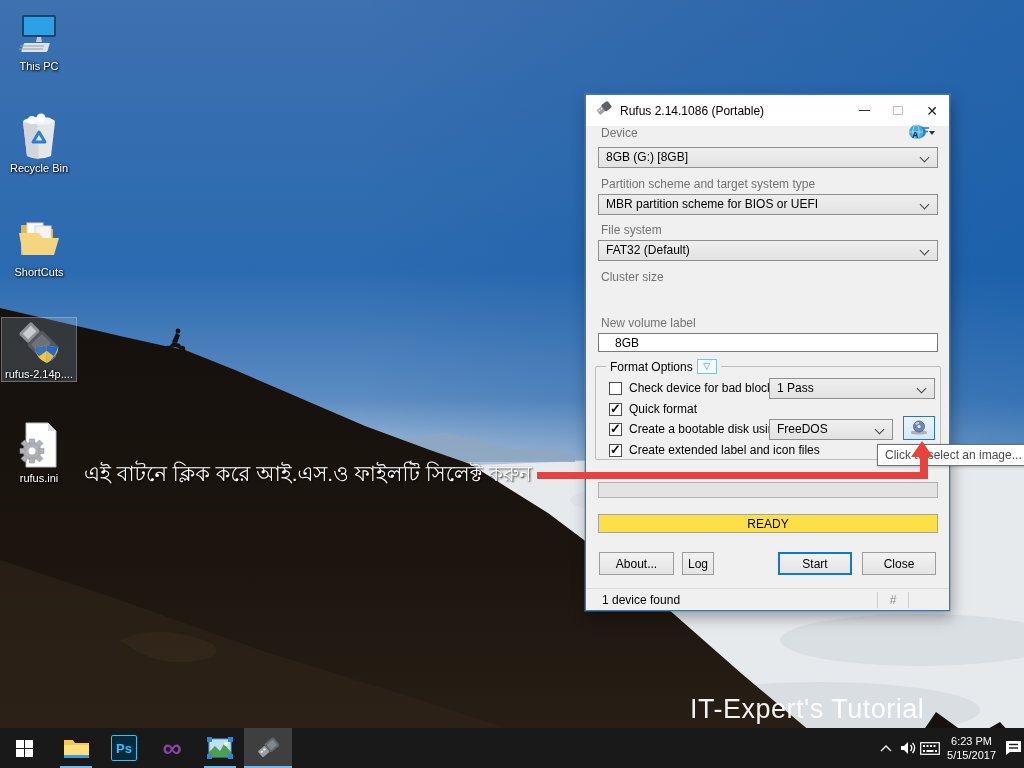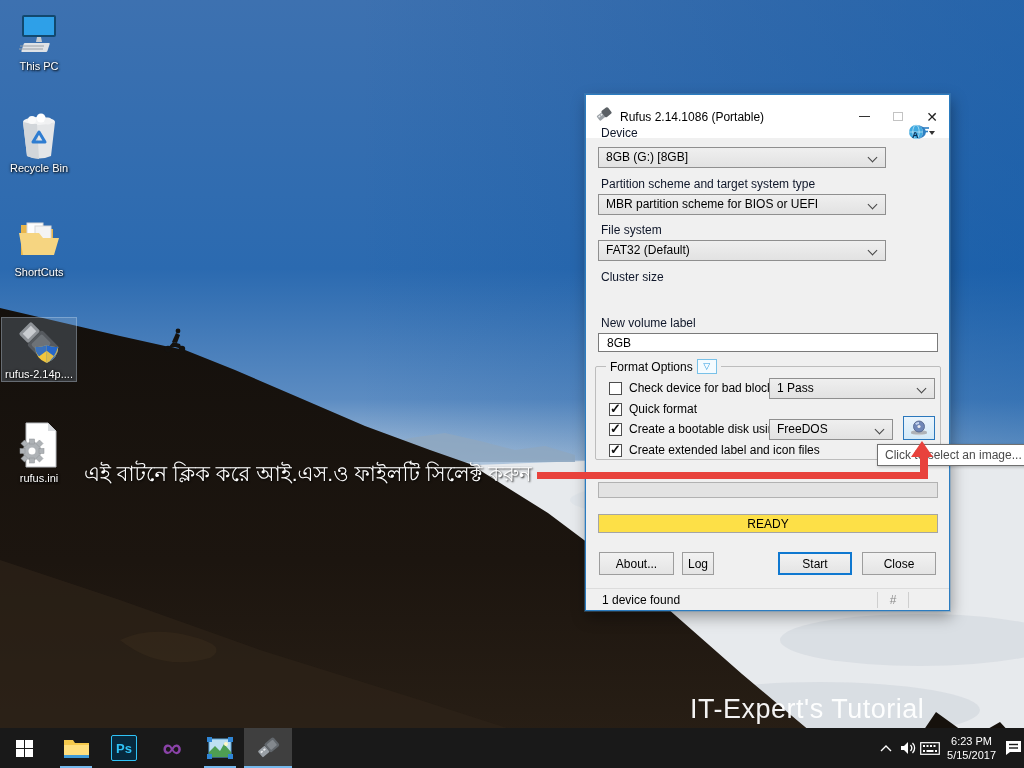--- a/index.html
+++ b/index.html
@@ -28,38 +28,38 @@
     border-bottom:16px solid #e8423c;}
 
   
   .tooltip{position:absolute;left:877px;top:444px;height:22px;z-index:35;background:#ffffff;
     border:1px solid #707070;color:#4b4b4b;font-size:12px;line-height:20px;padding:0 7px;
     white-space:nowrap;box-shadow:1px 1px 3px rgba(0,0,0,.25);}
 
   
   .win{position:absolute;left:585px;top:94px;width:365px;height:517px;z-index:10;
     background:#f0f0f0;border:1px solid #2b7cc0;box-shadow:0 0 0 1px rgba(80,140,190,.35),2px 6px 14px rgba(0,0,0,.35);}
-  .titlebar{position:absolute;left:0;top:0;right:0;height:43px;background:#ffffff;
+  .titlebar{position:absolute;left:0;top:0;right:0;height:31px;background:#ffffff;
     display:flex;align-items:center;}
   .titlebar .t-icon{margin:0 8px 0 9px;}
   .titlebar .t-text{font-size:12px;color:#000;}
   .cap-btns{margin-left:auto;display:flex;height:100%;}
   .cap{width:34px;height:100%;display:flex;align-items:center;justify-content:center;font-size:13px;color:#222;}
   .cap.min i{display:block;width:11px;height:0;border-top:1px solid #333;}
   .cap.max i{display:block;width:10px;height:9px;border:1px solid #c3c3c3;}
   .cap.close{font-size:14px;}
 
-  .w-label{position:absolute;left:15px;font-size:12px;color:#0f172a;}
-  .combo{position:absolute;left:12px;width:288px;height:21px;background:linear-gradient(#efefef,#e2e2e2);
+  .w-label{position:absolute;left:15px;font-size:12px;color:#737373;}
+  .combo{position:absolute;left:12px;width:340px;height:21px;background:linear-gradient(#efefef,#e2e2e2);
     border:1px solid #8f8f8f;font-size:12px;color:#000;line-height:19px;padding:0 22px 0 7px;
     white-space:nowrap;overflow:hidden;}
   .combo::after{content:"";position:absolute;right:9px;top:6px;width:6px;height:6px;
     border-right:1.4px solid #454545;border-bottom:1.4px solid #454545;transform:rotate(45deg);}
   .textbox{position:absolute;left:12px;width:340px;height:19px;background:#fff;
-    border:1px solid #7a7a7a;font-size:12px;color:#000;padding:0 8px;font-family:"Liberation Sans",sans-serif;}
+    border:1px solid #7a7a7a;font-size:12px;color:#000;padding:0 16px;font-family:"Liberation Sans",sans-serif;}
 
   .groupbox{position:absolute;left:9px;top:271px;width:346px;height:94px;
     border:1px solid #bdbdbd;border-radius:2px;}
   .group-legend{position:absolute;left:10px;top:-8px;background:#f0f0f0;padding:0 4px;
     font-size:12px;color:#000;display:flex;align-items:center;gap:4px;}
   .fo-icon{display:inline-flex;width:20px;height:15px;border:1px solid #79c1e8;background:#f4fbff;
     align-items:center;justify-content:center;font-size:9px;color:#2b9be0;line-height:1;}
 
   .chk-row{position:absolute;display:flex;align-items:center;gap:7px;font-size:12px;color:#000;}
   .chk{width:13px;height:13px;background:#fff;border:1px solid #4d4d4d;position:relative;flex:none;}

